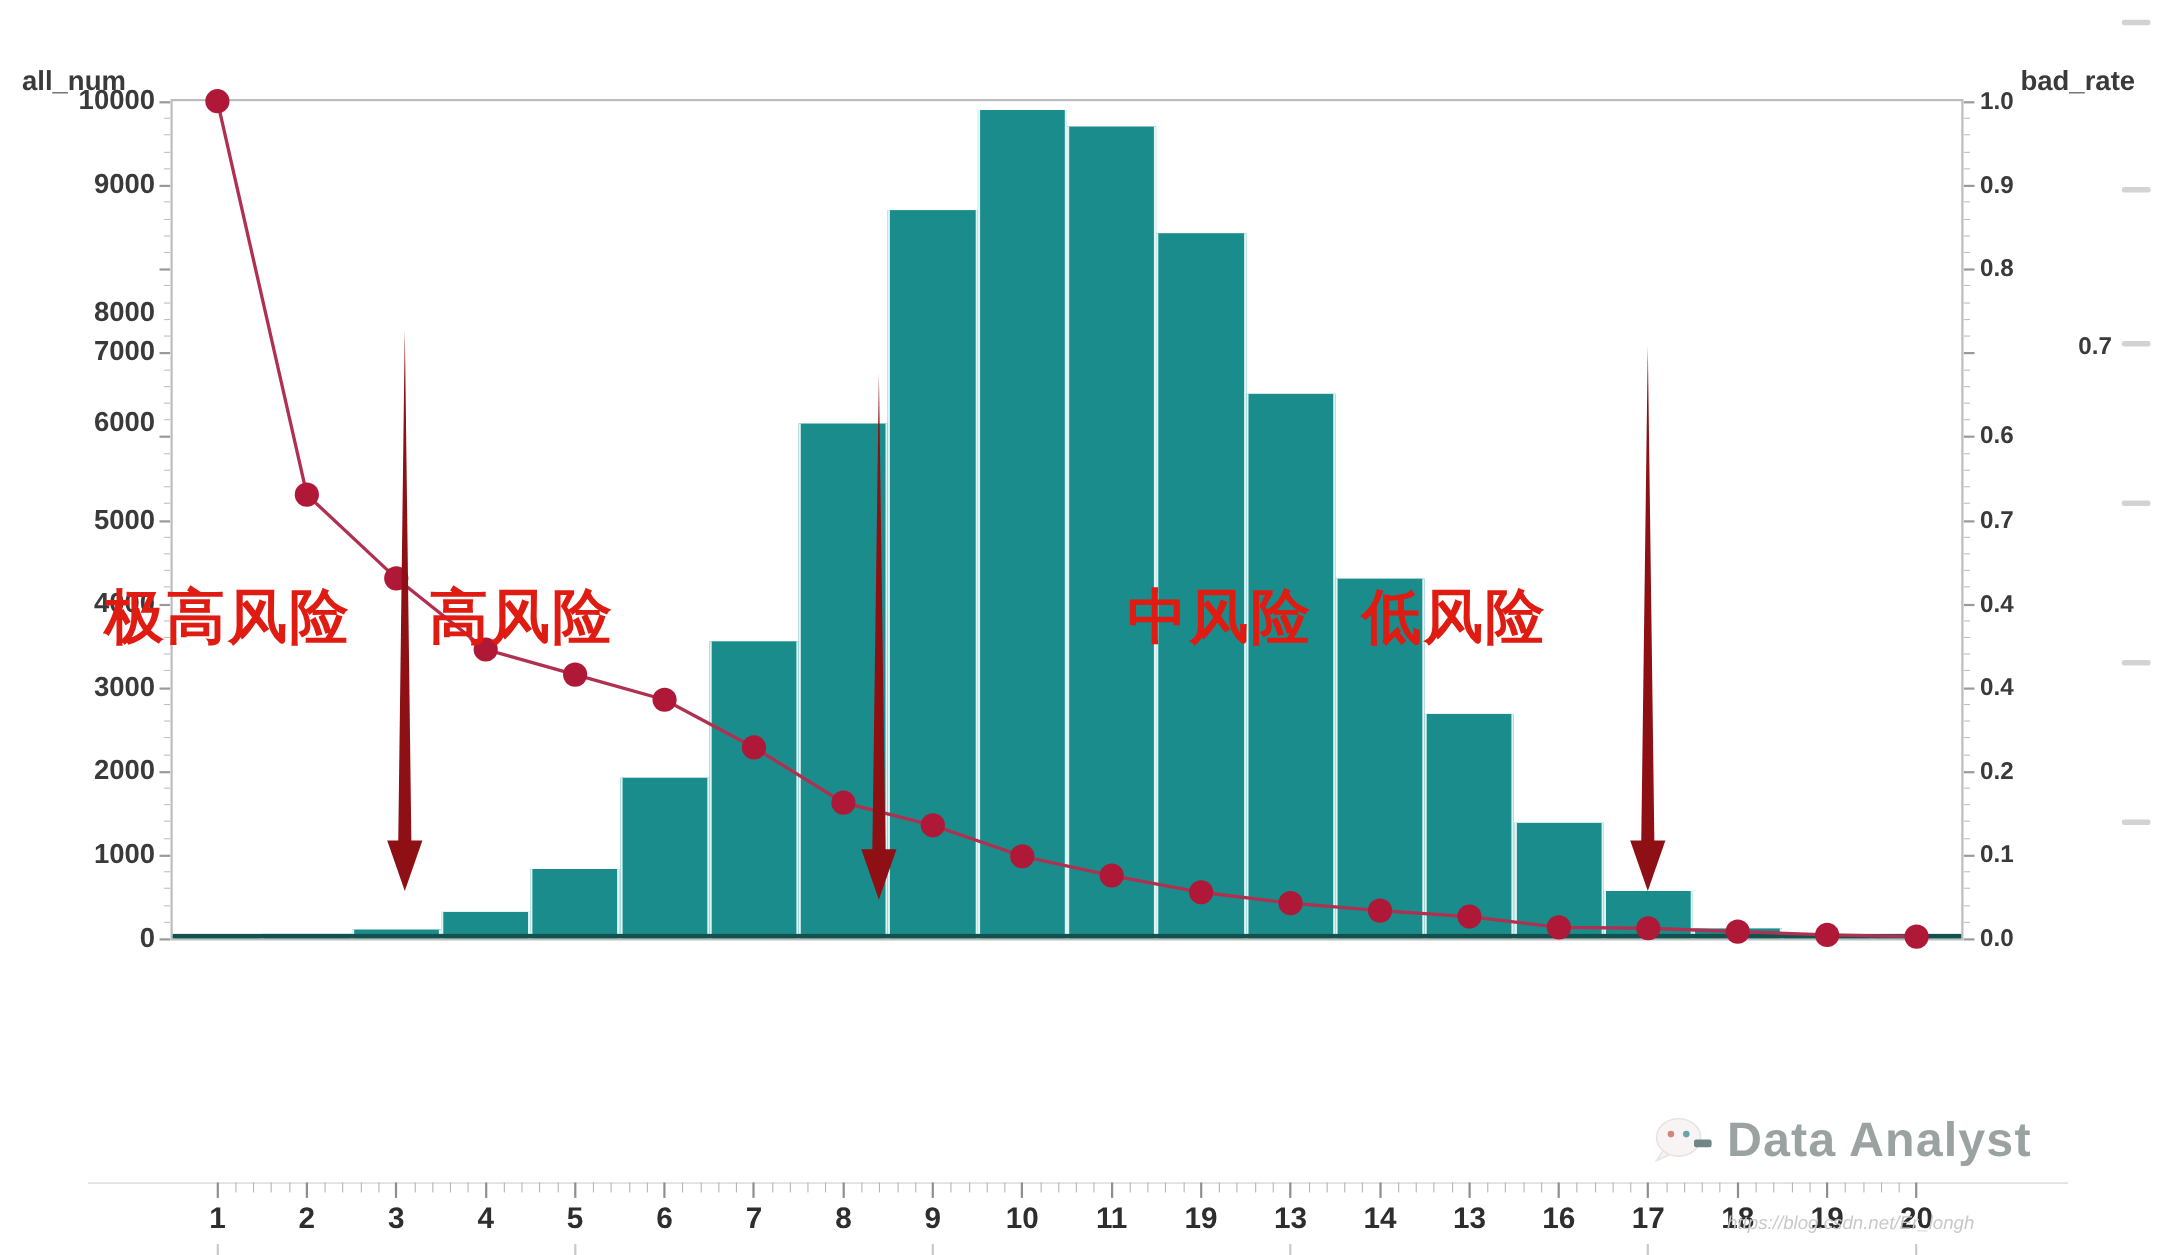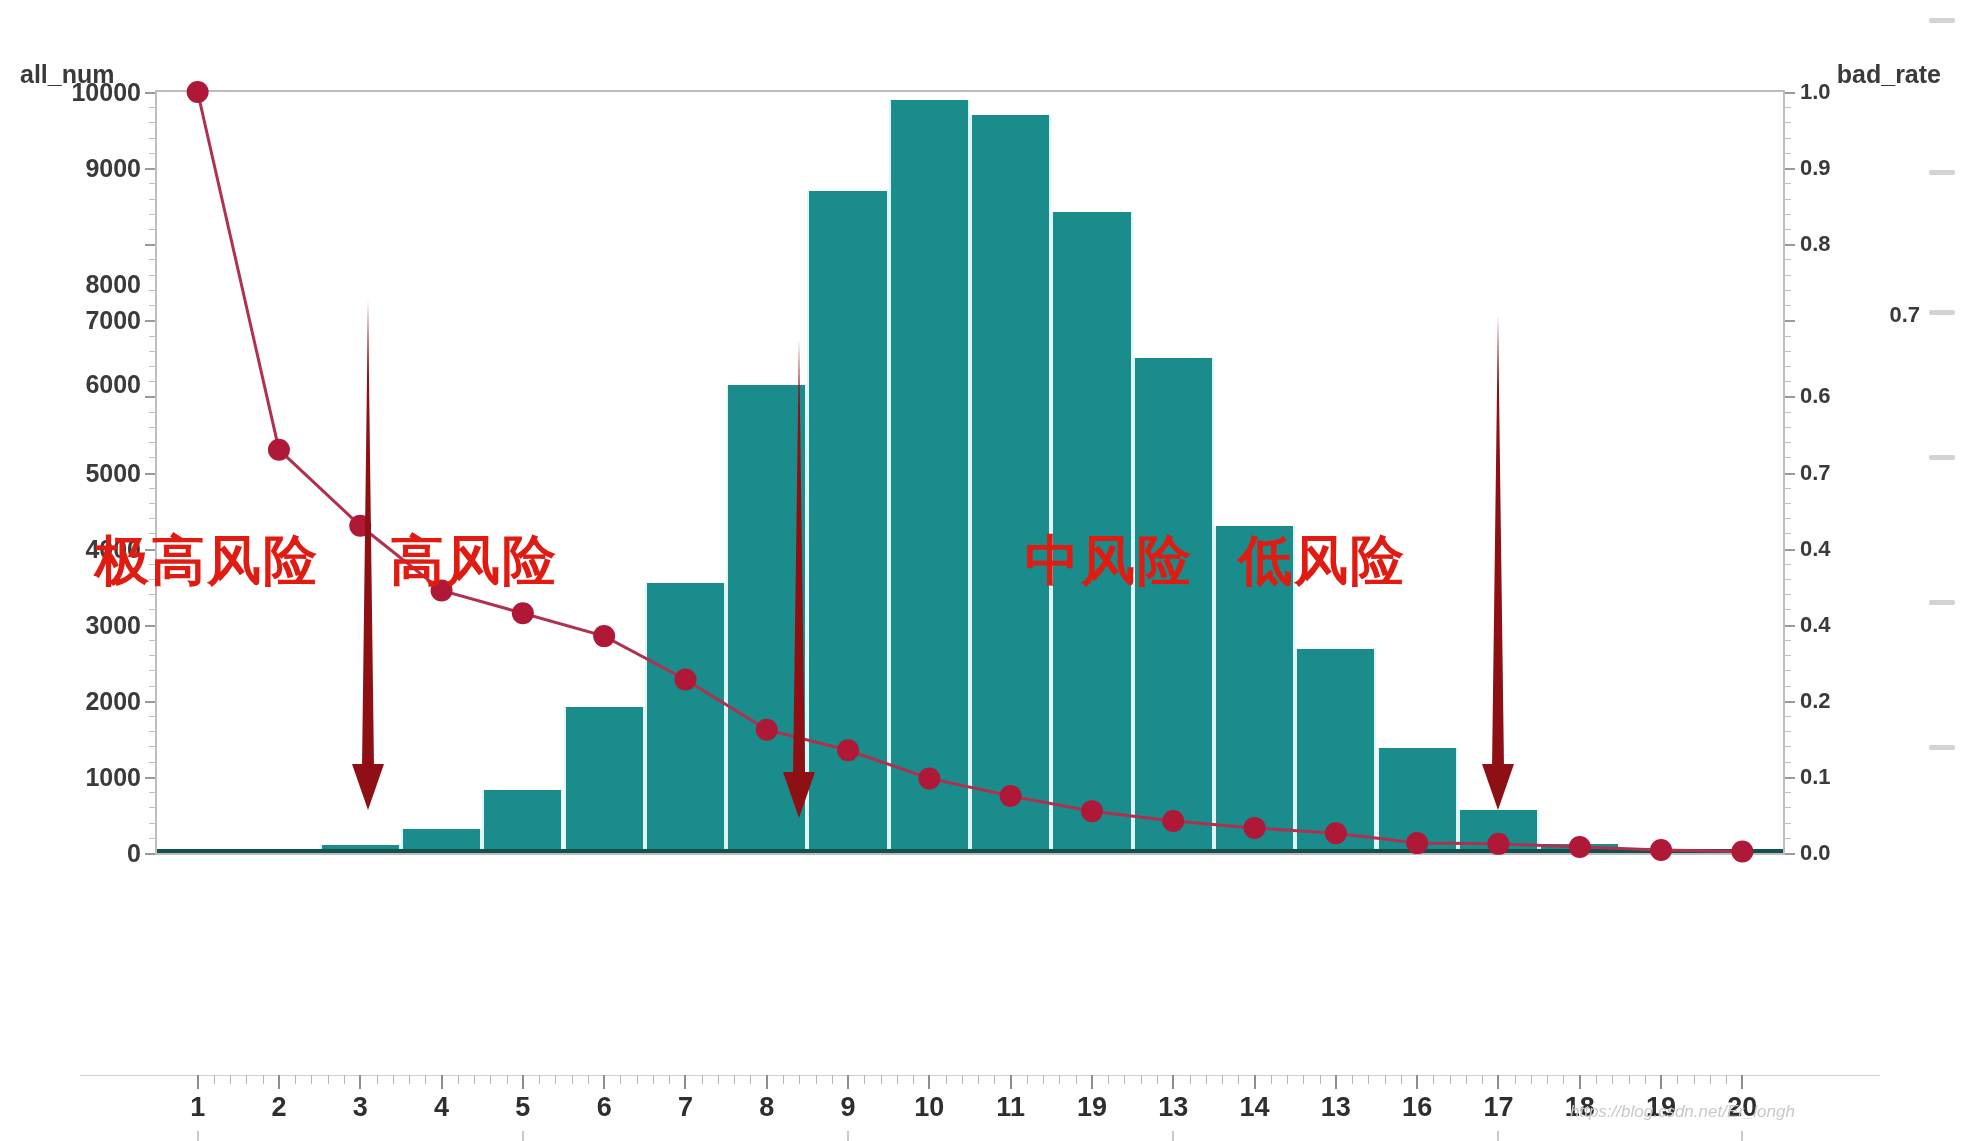--- a/index.html
+++ b/index.html
@@ -431,16 +431,26 @@
       <div class="xtick-label" style="left: 1661.05px;">19</div>
       <div class="xtick-minor" style="left: 1677.31px;"></div>
       <div class="xtick-minor" style="left: 1693.57px;"></div>
       <div class="xtick-minor" style="left: 1709.83px;"></div>
       <div class="xtick-minor" style="left: 1726.09px;"></div>
       <div class="xtick-major" style="left: 1741.35px;"></div>
       <div class="xtick-label" style="left: 1742.35px;">20</div>
       <div class="xtick-sub" style="left: 1741.35px;"></div>
     </div>
 
+  <div id="wm-brand">
+    <svg width="60" height="50" viewBox="0 0 60 50">
+      <ellipse cx="26" cy="22" rx="20" ry="17" fill="#f4eeee" stroke="#ddd3d3" stroke-width="1.5"></ellipse>
+      <path d="M12 34 L6 43 L17 38 Z" fill="#f4eeee" stroke="#ddd3d3" stroke-width="1.5"></path>
+      <circle cx="19" cy="19" r="3" fill="#c0392b"></circle>
+      <circle cx="33" cy="19" r="3" fill="#0f6e6e"></circle>
+      <rect x="40" y="24" width="16" height="7" rx="2" fill="#1a3c3c"></rect>
+    </svg>
+    <span id="wm-brand-text">Data Analyst</span>
+  </div>
 
   <div id="wm-url">https://blog.csdn.net/Er_longh</div>
 
 </div>
 
 </body></html>

